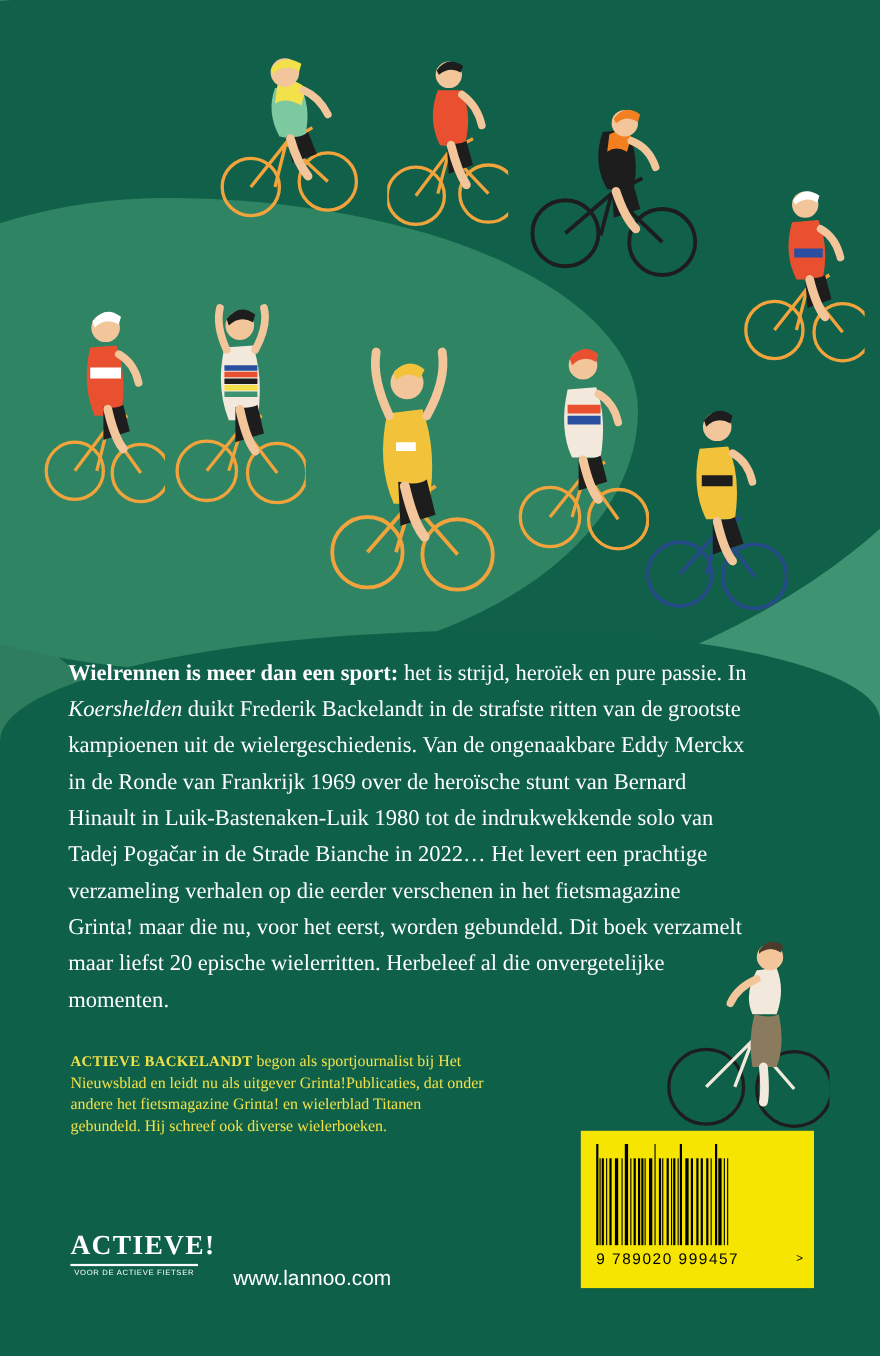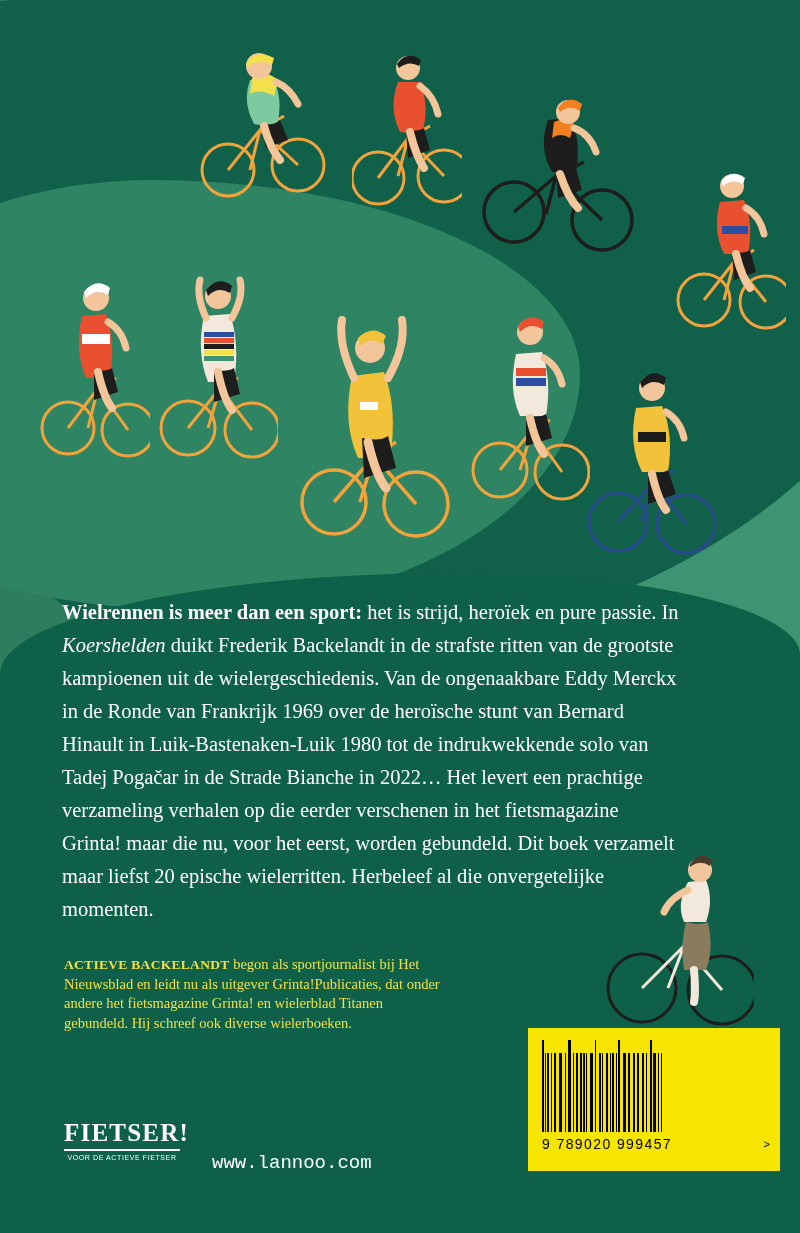--- a/index.html
+++ b/index.html
@@ -128,32 +128,31 @@
     margin-top: 3px;
     text-align: center;
   }
 
   .website {
     position: absolute;
     left: 212px;
     top: 1152px;
     color: #ffffff;
     font-size: 19px;
-    font-family: Liberation Mono, monospace;
+    font-family: Liberation Sans, sans-serif;
   }
 
   
   .barcode-box {
     position: absolute;
     left: 528px;
     top: 1028px;
     width: 212px;
     height: 143px;
     background: #f5e500;
-    padding-left: 40px;
   }
   .barcode-bars {
     position: absolute;
     left: 14px;
     top: 12px;
     width: 184px;
     height: 92px;
     display: flex;
     align-items: flex-end;
     gap: 0;
@@ -355,21 +354,21 @@
 
   <div class="blurb">
     <b>Wielrennen is meer dan een sport:</b><span> het is strijd, heroïek en pure passie. In </span><i>Koershelden</i><span> duikt Frederik Backelandt in de strafste ritten van de grootste kampioenen uit de wielergeschiedenis. Van de ongenaakbare Eddy Merckx in de Ronde van Frankrijk 1969 over de heroïsche stunt van Bernard Hinault in Luik-Bastenaken-Luik 1980 tot de indrukwekkende solo van Tadej Pogačar in de Strade Bianche in 2022… Het levert een prachtige verzameling verhalen op die eerder verschenen in het fietsmagazine Grinta! maar die nu, voor het eerst, worden gebundeld.  Dit boek verzamelt maar liefst 20 epische wielerritten. Herbeleef al die onvergetelijke momenten.</span>
   </div>
 
   <div class="author">
     <span class="name">ACTIEVE BACKELANDT</span><span> begon als sportjournalist bij Het Nieuwsblad en leidt nu als uitgever Grinta!Publicaties, dat onder andere het fietsmagazine Grinta! en wielerblad Titanen gebundeld. Hij schreef ook diverse wielerboeken.</span>
   </div>
 
   <div class="logo">
-    <div class="logo-main">FIETSER!</div>
+    <div class="logo-main">ACTIEVE!</div>
     <div class="logo-sub">VOOR DE ACTIEVE FIETSER</div>
   </div>
 
   <div class="website">www.lannoo.com</div>
 
   <div class="barcode-box">
     <div class="barcode-bars">
         <span style="width: 2px; background: rgb(0, 0, 0); height: 100%;"></span>
         <span style="width: 1px; background: transparent; height: 100%;"></span>
         <span style="width: 1px; background: rgb(0, 0, 0); height: 86%;"></span>

